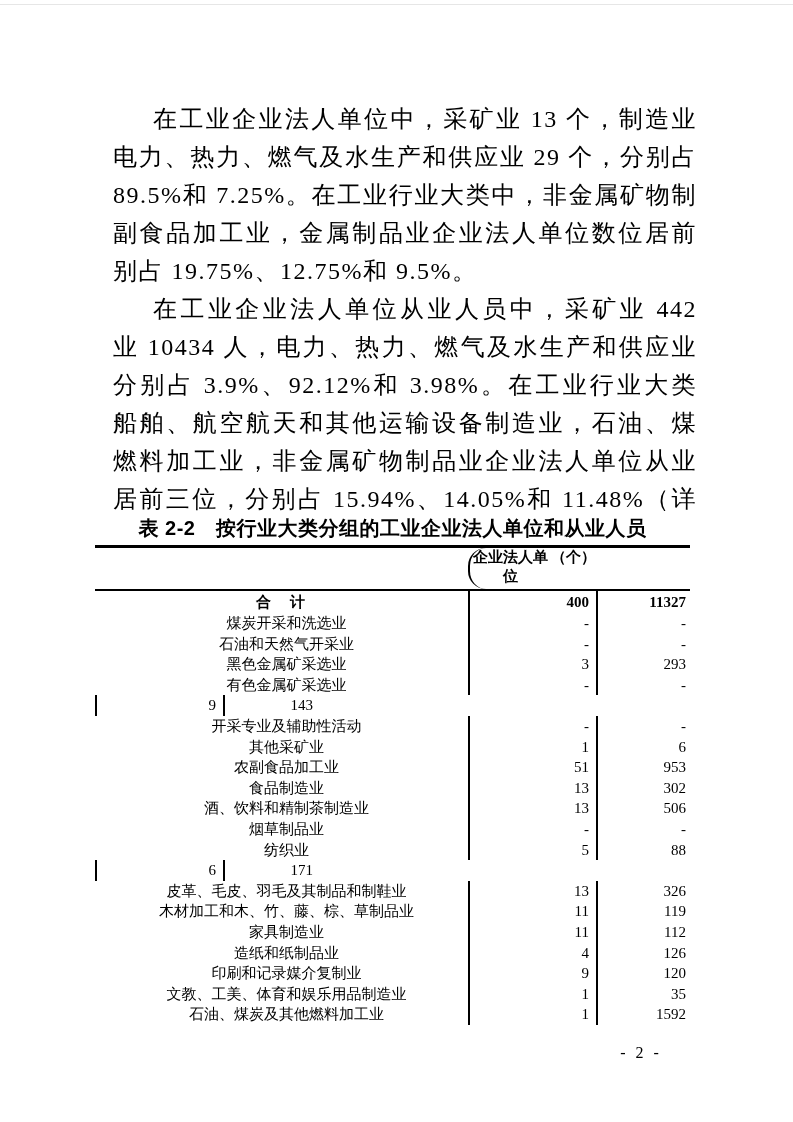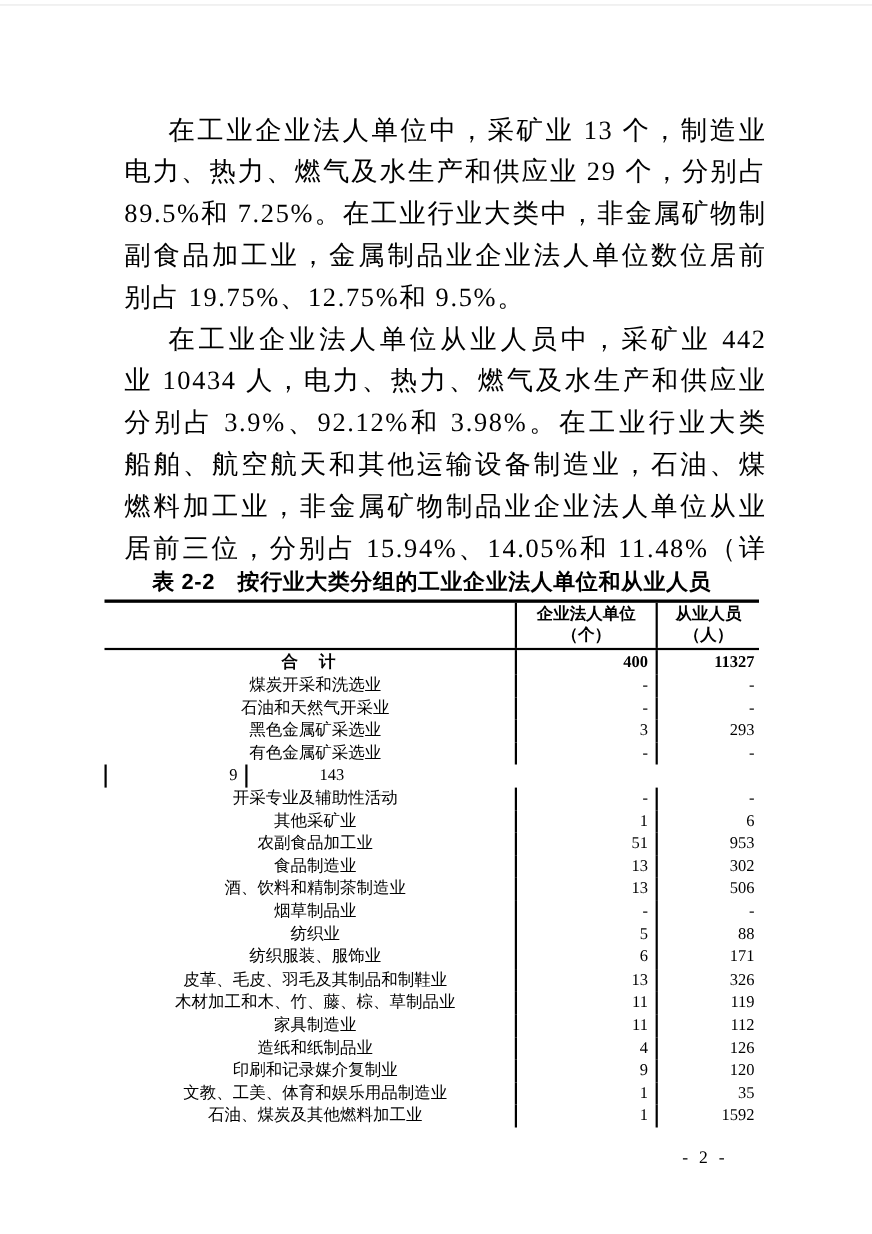--- a/index.html
+++ b/index.html
@@ -40,21 +40,21 @@
   .c1 { width:373px; text-align:center;  padding-left:10px; }
   .c2 { width:128px; text-align:right; padding-right:7px; border-left:2px solid #000; }
   .c3 { width:94px;  text-align:right; padding-right:4px; border-left:2px solid #000; }
 
   .thead {
     display:flex; border-bottom:2.5px solid #000; height:41px;
     font-weight:bold; line-height:19px;
   }
   .thead .c2, .thead .c3 {
     text-align:center; padding:0;
-    display:flex; flex-direction:column; justify-content:center;
+    display:flex; flex-direction:row; justify-content:center;border-radius:18px;
   }
   .trow { display:flex; height:20.6px; }
   .trow > div { line-height:20.6px; height:20.6px; overflow:hidden; }
   .trow.total { height:22px; font-weight:bold; }
   .trow.total > div { line-height:22px; height:22px;padding-left:48px; }
   .trow.total .c1 { text-align:center; padding-left:0; letter-spacing:2px; }
   .num { font-family:"Liberation Serif","DejaVu Serif",serif; }
 
   
   .pageno {
@@ -94,24 +94,20 @@
 
 <div class="table-title">表 2-2　按行业大类分组的工业企业法人单位和从业人员</div>
 
 <div class="stat-table">
   <div class="thead">
     <div class="c1"></div>
     <div class="c2">
       <div>企业法人单位</div>
       <div>（个）</div>
     </div>
-    <div class="c3">
-      <div>从业人员</div>
-      <div>（人）</div>
-    </div>
   </div>
 
   <div class="trow total">
     <div class="c1">合　计</div>
     <div class="c2 num">400</div>
     <div class="c3 num">11327</div>
   </div>
 
   <div class="tbody">
 
@@ -180,21 +176,20 @@
         <div class="c3 num">-</div>
       </div>
 
       <div class="trow">
         <div class="c1">纺织业</div>
         <div class="c2 num">5</div>
         <div class="c3 num">88</div>
       </div>
 
       <div class="trow">
-        <div class="c1">纺织服装、服饰业</div>
         <div class="c2 num">6</div>
         <div class="c3 num">171</div>
       </div>
 
       <div class="trow">
         <div class="c1">皮革、毛皮、羽毛及其制品和制鞋业</div>
         <div class="c2 num">13</div>
         <div class="c3 num">326</div>
       </div>
 

